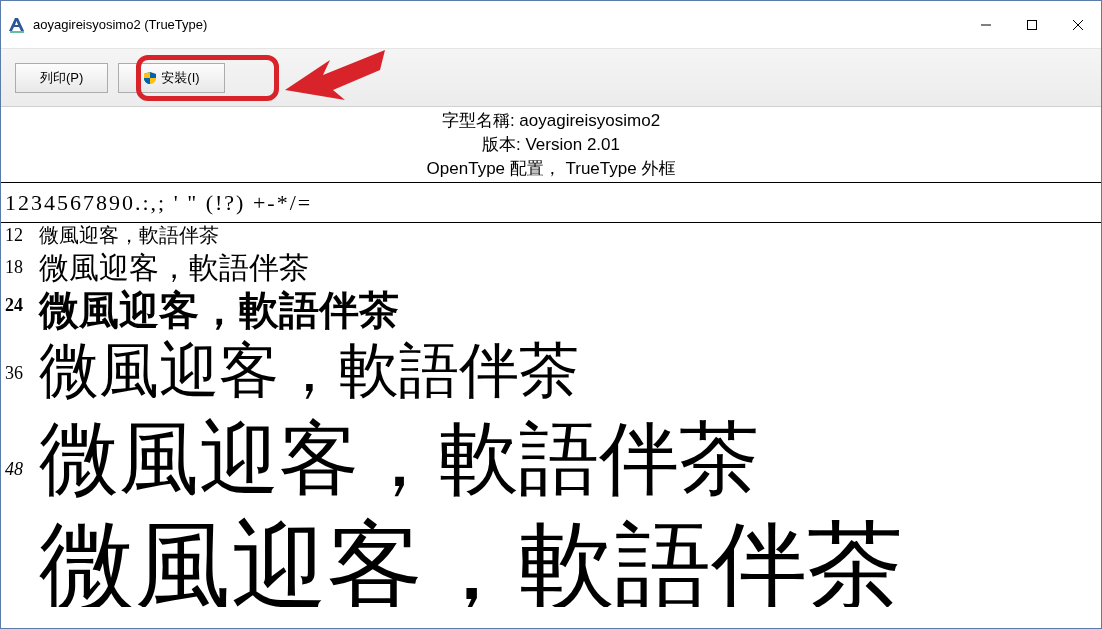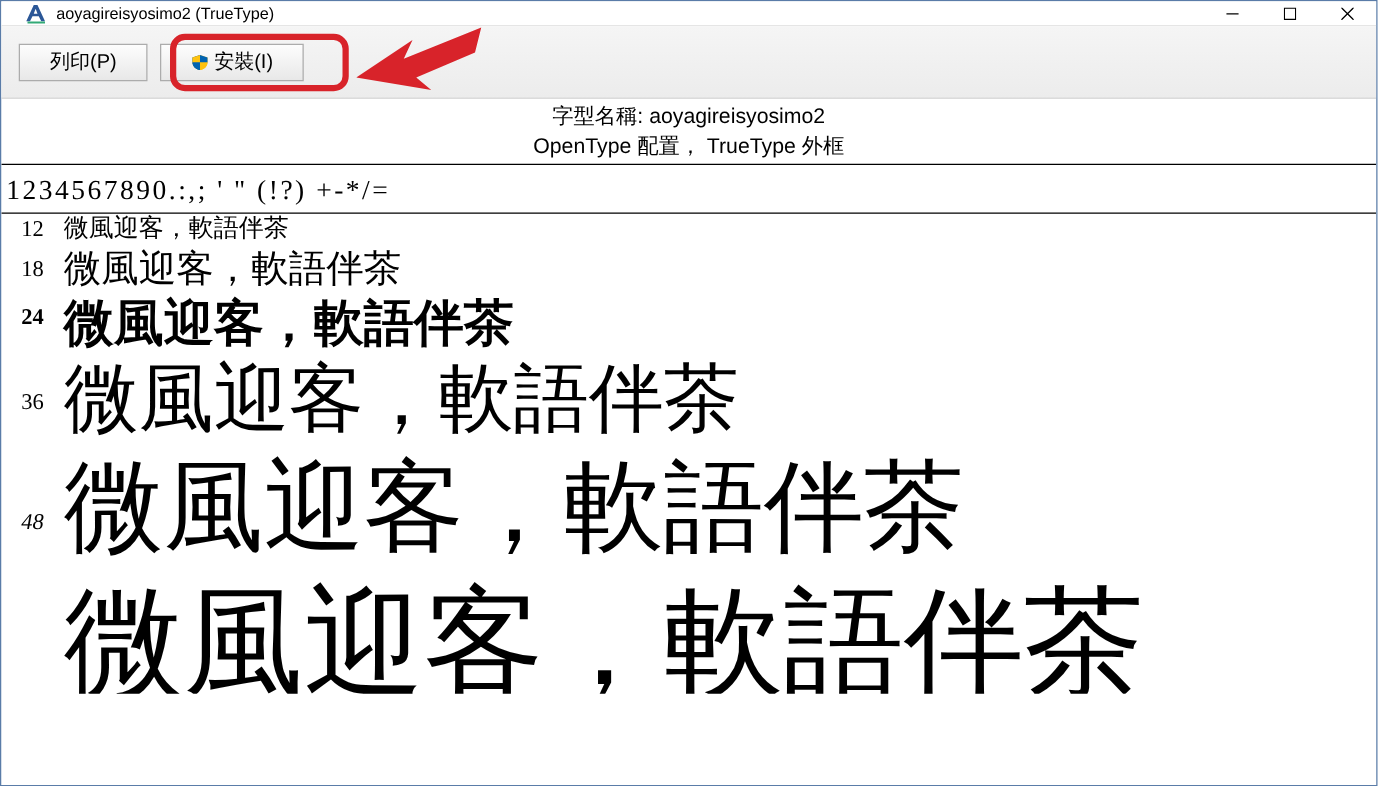--- a/index.html
+++ b/index.html
@@ -5,25 +5,25 @@
     * { margin: 0; padding: 0; box-sizing: border-box; }
     body {
       font-family: "Microsoft JhengHei", "Segoe UI", sans-serif;
       background: #fff;
       width: 1102px;
       height: 629px;
       overflow: hidden;
       border: 1px solid #5a7ca8;
     }
     .titlebar {
-      height: 20px;
+      height: 48px;
       background: #fff;
       display: flex;
       align-items: center;
-      padding-left: 18px;
+      padding-left: 6px;
       border-bottom: 1px solid #e5e5e5;
     }
     .app-icon {
       width: 20px;
       height: 20px;
       margin-right: 6px;
     }
     .title-text {
       font-size: 13px;
       flex: 1;
@@ -50,21 +50,21 @@
       padding-left: 14px;
       gap: 10px;
       border-bottom: 1px solid #d0d0d0;
       position: relative;
     }
     .tool-btn {
       height: 30px;
       padding: 0 24px;
       background: linear-gradient(#fdfdfd, #e8e8e8);
       border: 1px solid #acacac;
-      font-size: 16px;
+      font-size: 13px;
       display: flex;
       align-items: center;
       gap: 4px;
       cursor: pointer;
     }
     .highlight-box {
       position: absolute;
       top: 6px;
       left: 135px;
       width: 143px;
@@ -98,21 +98,20 @@
       line-height: 1.3;
       letter-spacing: 2px;
       font-family: "Comic Sans MS", serif;
       border-bottom: 1px solid #000;
     }
     .sample-row {
       display: flex;
       align-items: flex-start;
       padding-left: 4px;
       padding-top: 2px;
-      margin-left: 12px;
     }
     .sz-label {
       width: 34px;
       font-size: 18px;
       font-family: serif;
       flex-shrink: 0;
     }
     .sample-text {
       font-family: "DFKai-SB", "KaiTi", "STKaiti", serif;
       white-space: nowrap;
@@ -200,20 +199,21 @@
   <div class="arrow-pointer">
     <svg width="110" height="60" viewBox="0 0 110 60">
       <polygon points="0,45 45,15 38,30 100,5 95,25 48,45 60,55" fill="#d8232a"></polygon>
     </svg>
   </div>
 </div>
 
 <div class="content">
   <div class="font-info">
     <div>字型名稱: aoyagireisyosimo2</div>
+    <div>版本: Version 2.01</div>
     <div>OpenType 配置， TrueType 外框</div>
   </div>
   <div class="charset-block">
     <div>1234567890.:,; ' " (!?) +-*/=</div>
   </div>
   <div id="samples">
       <div class="sample-row s12">
         <div class="sz-label">12</div>
         <div class="sample-text">微風迎客，軟語伴茶</div>
       </div>

